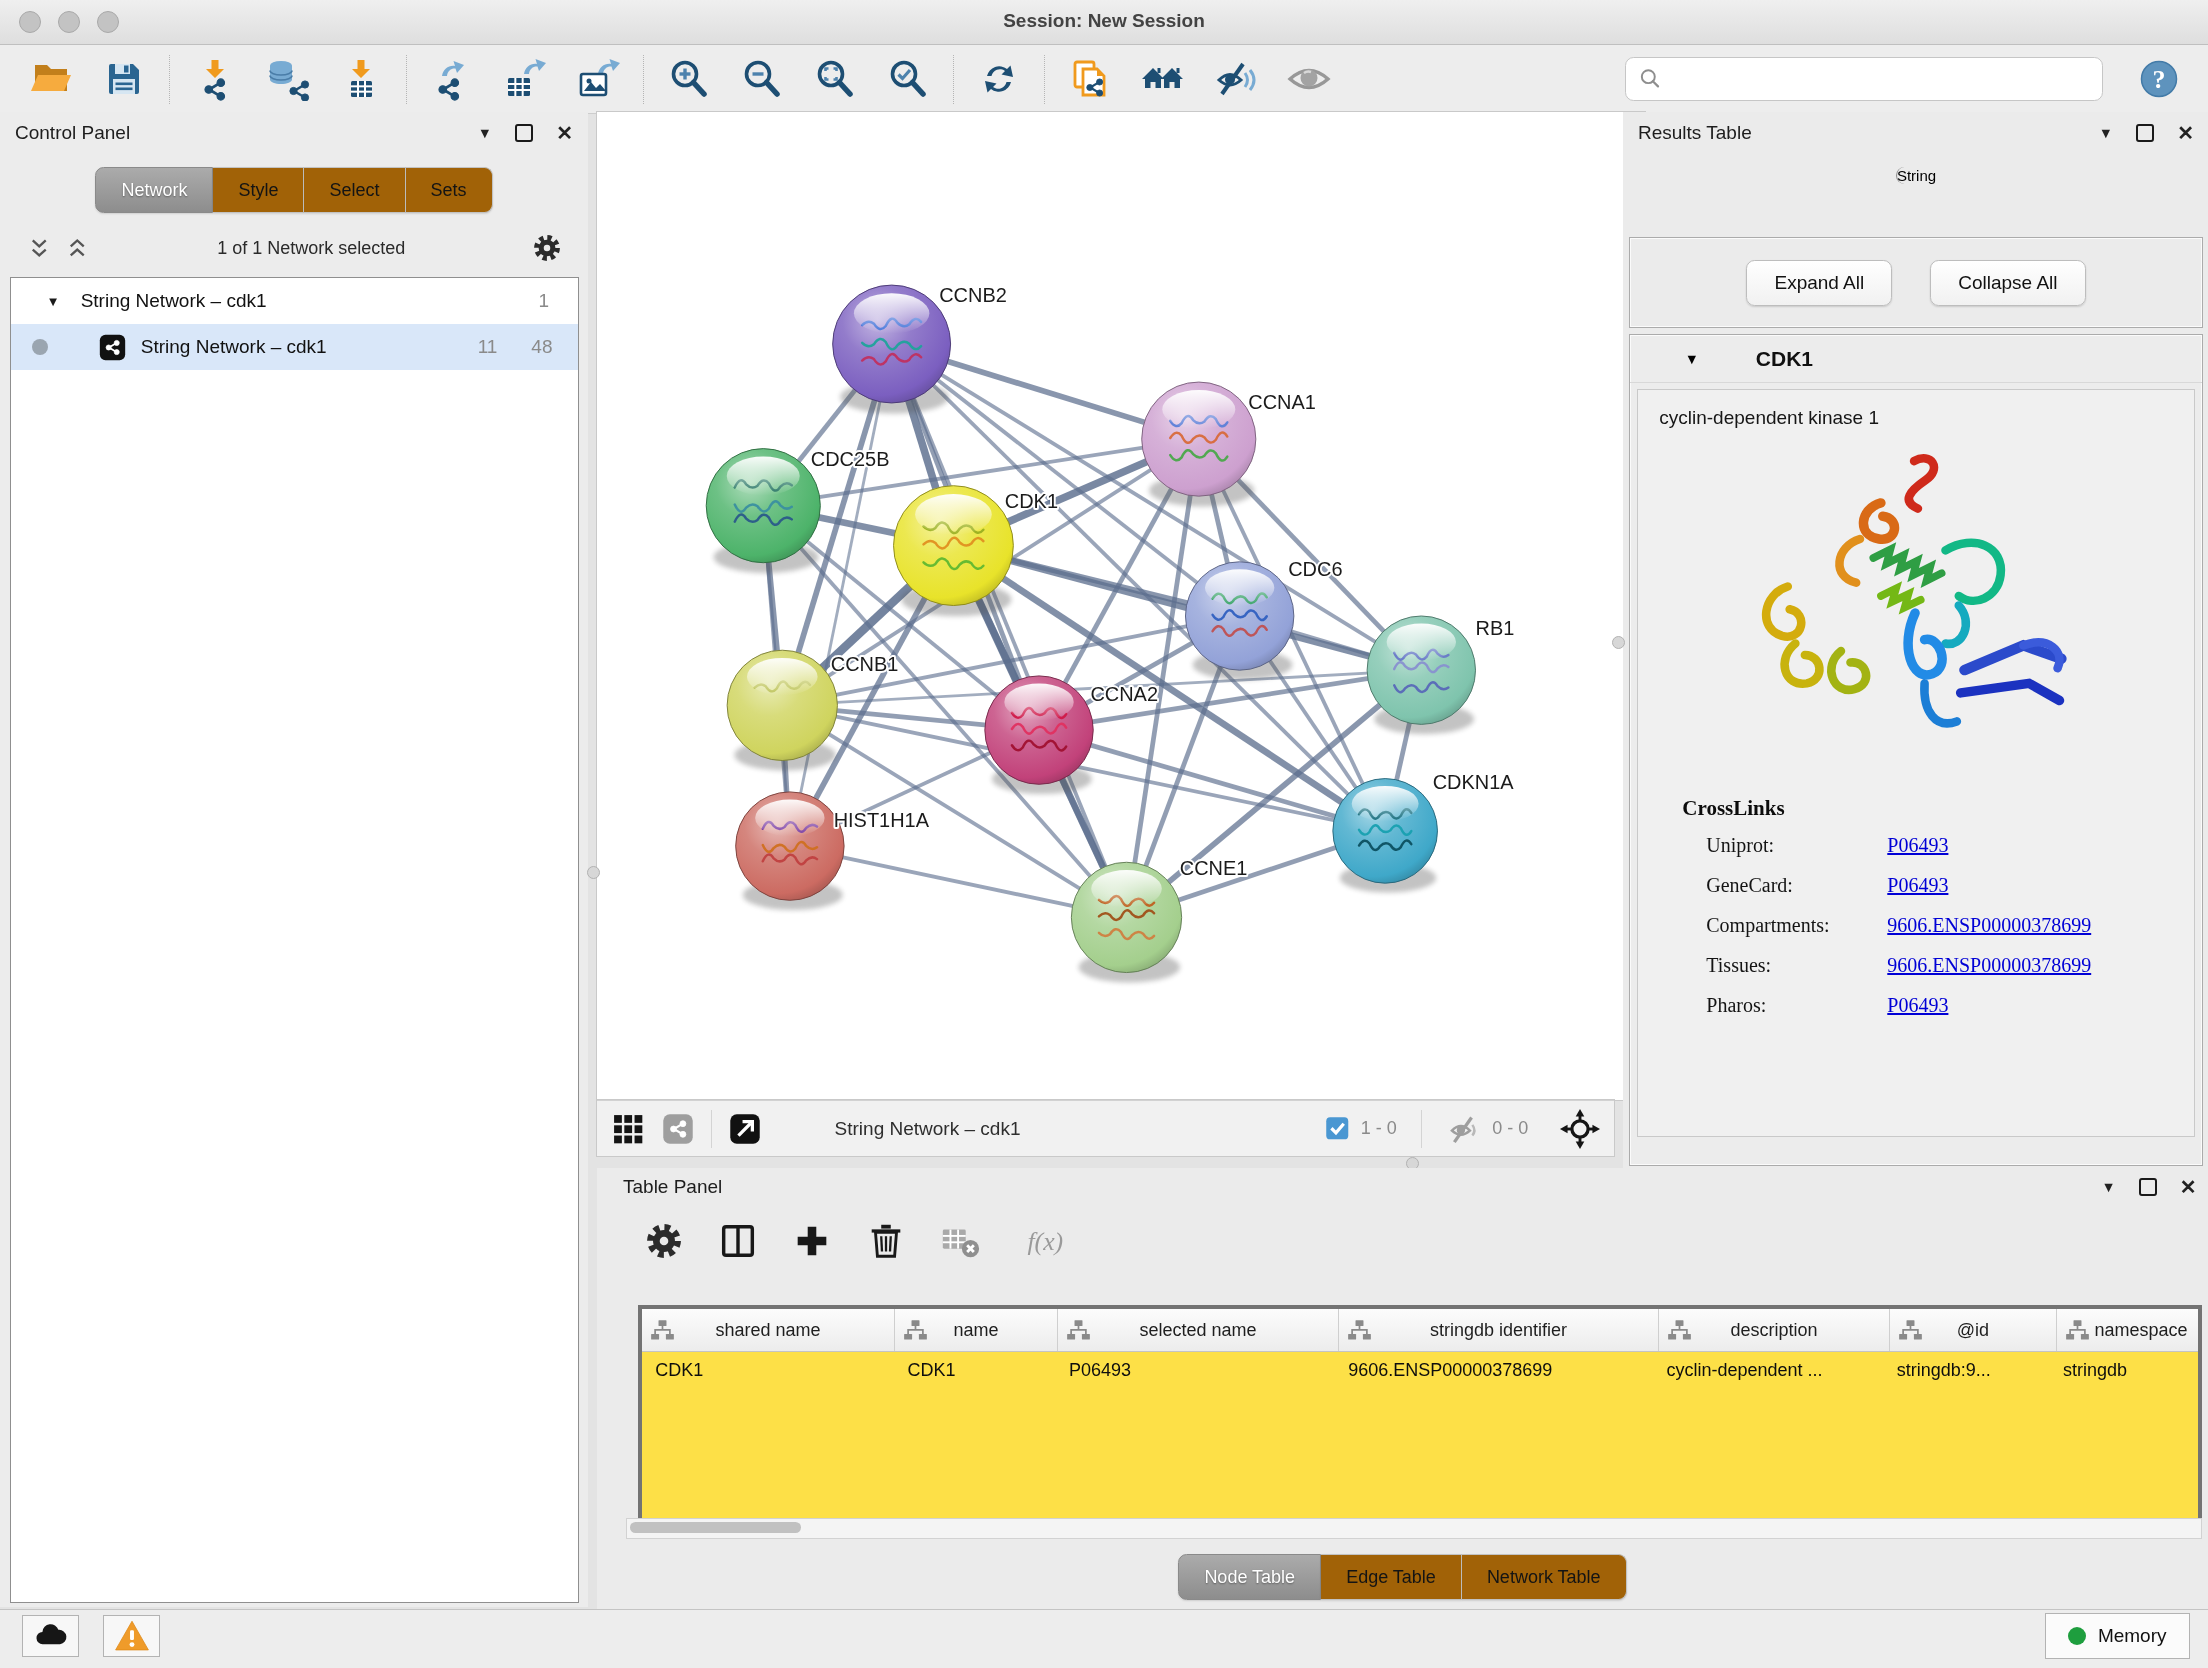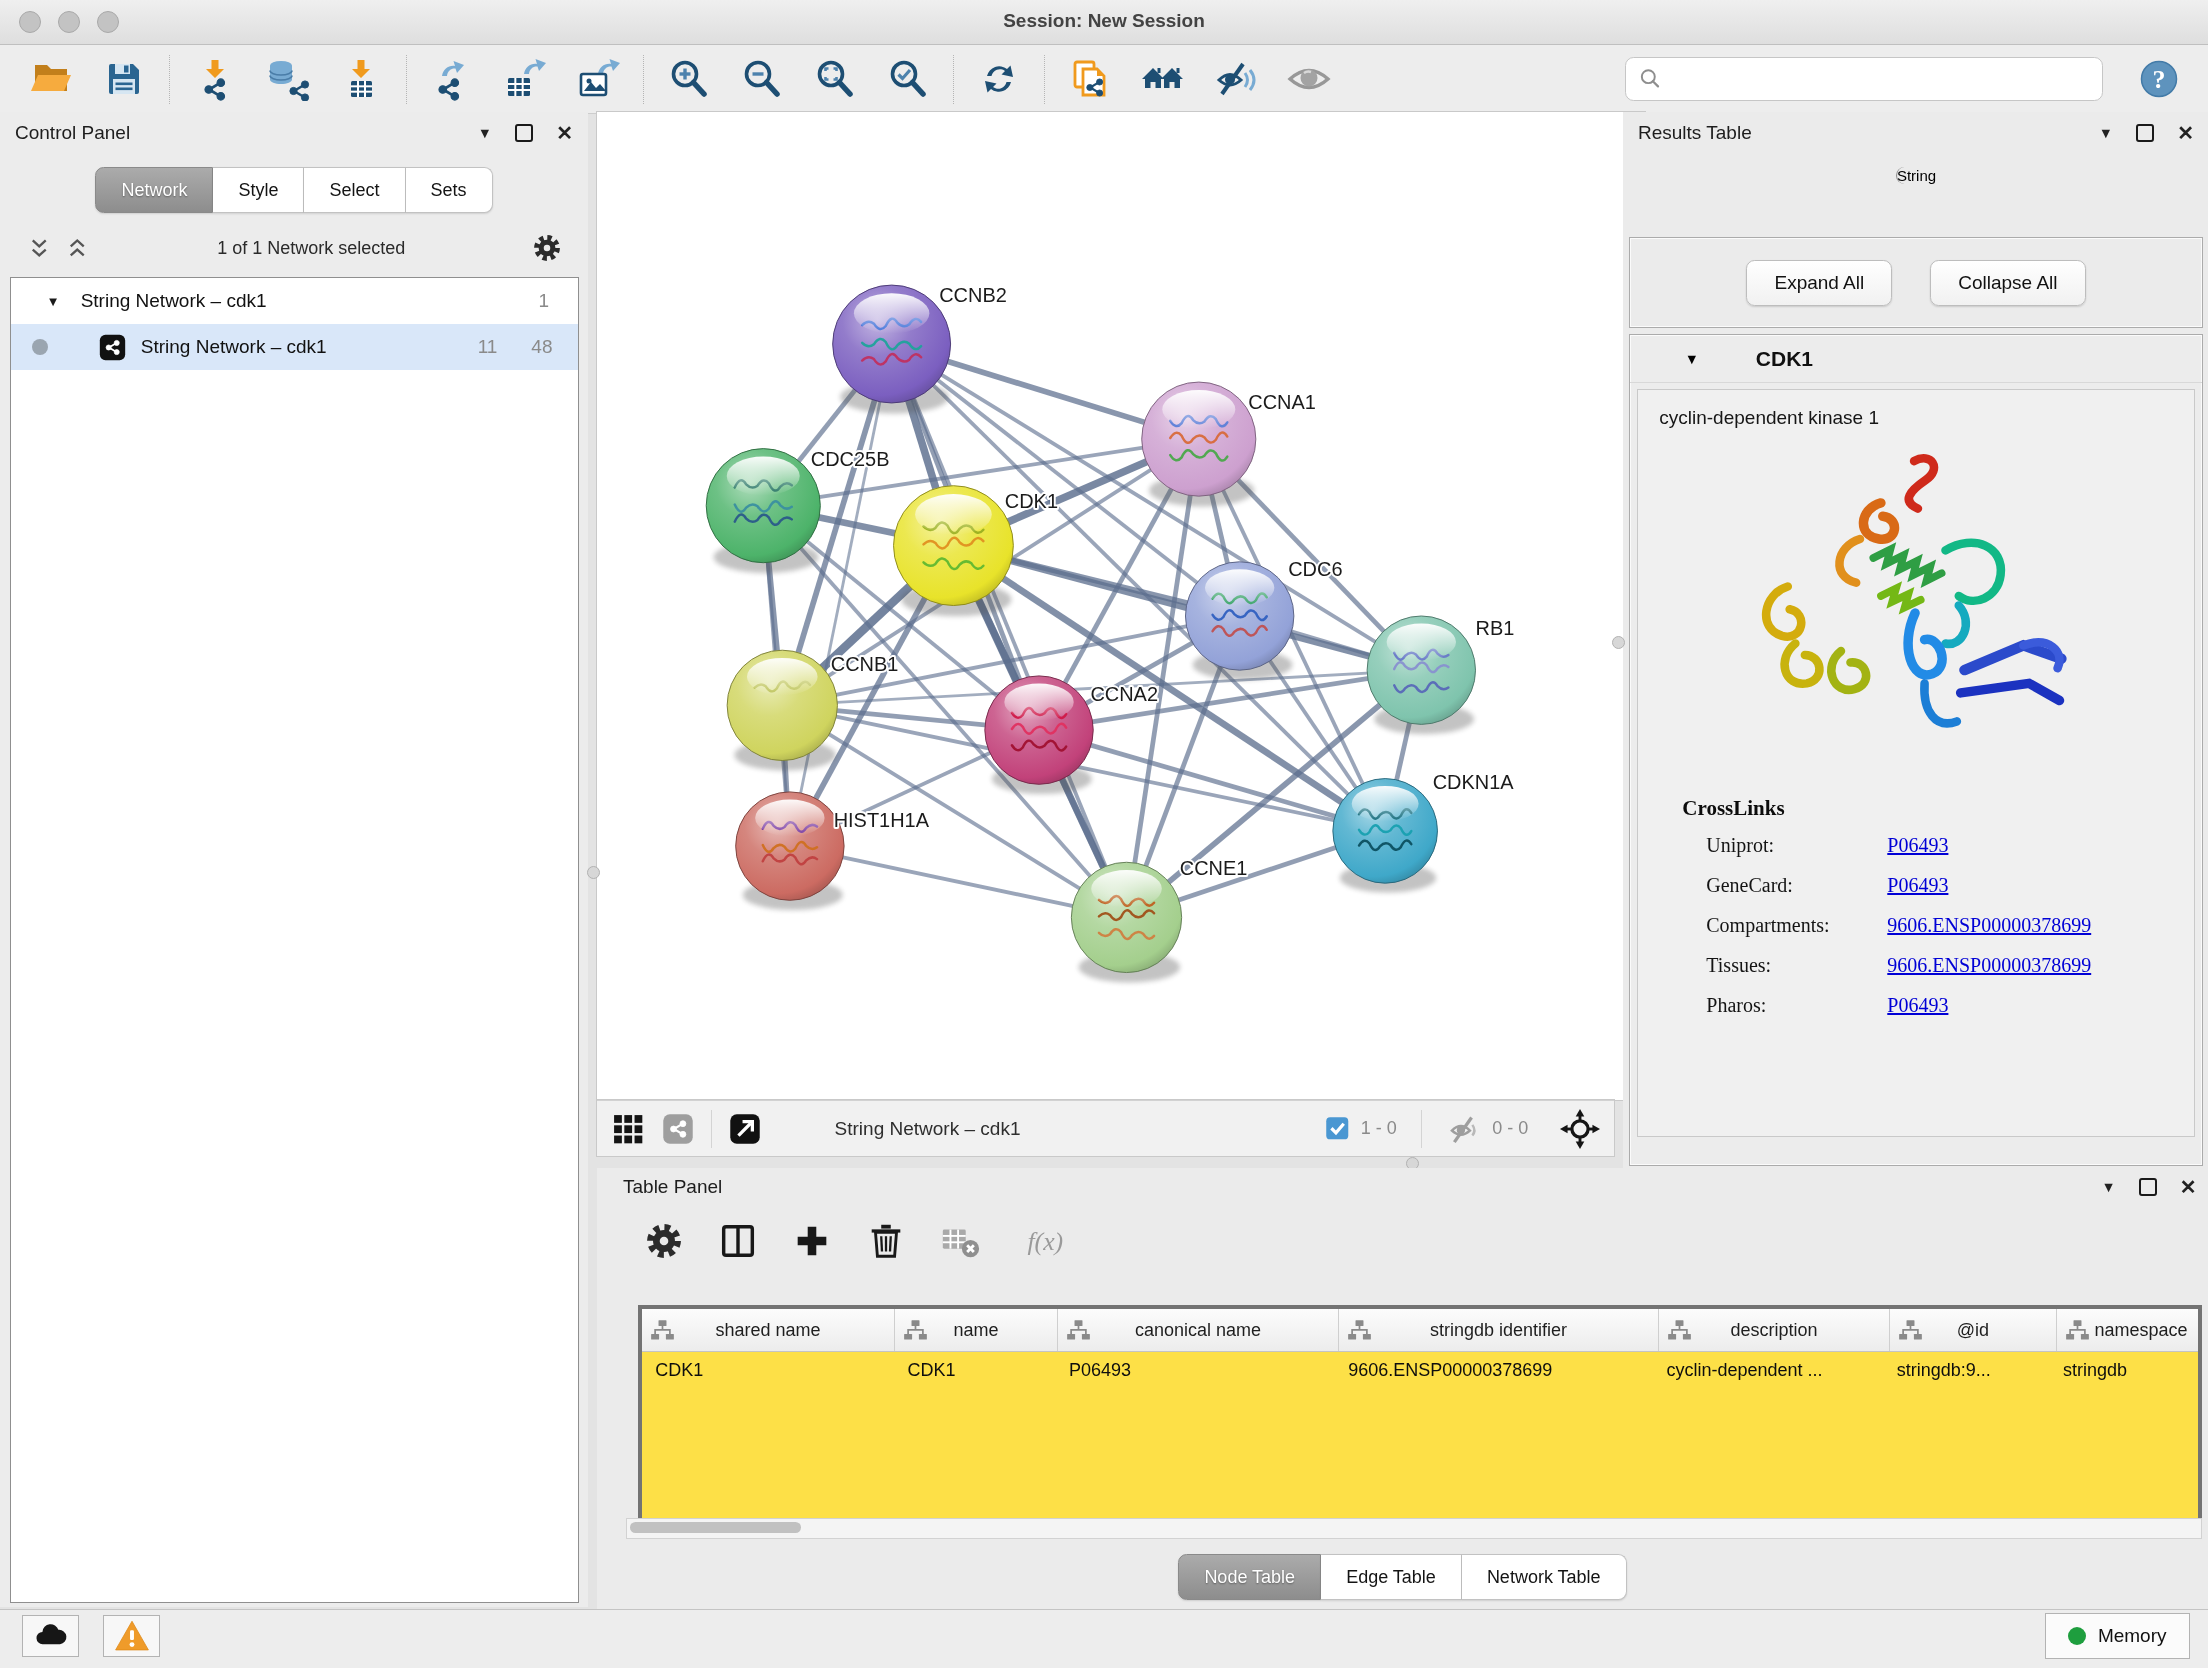--- a/index.html
+++ b/index.html
@@ -34,21 +34,21 @@
   #help-btn{width:44px;height:44px;}
 
   
   .panelhdr{display:flex;align-items:center;height:42px;padding:0 15px;}
   .panel-title{font-size:19px;color:#1d1d1d;}
   .winctl{margin-left:auto;display:flex;align-items:center;gap:23px;}
   .wc{font-size:14.3px;color:#222;line-height:1;}
   .wc-float{width:14.3px;height:14.3px;border:2.4px solid #1a1a1a;border-radius:2.9px;}
   .wc-close{font-size:20px;font-weight:bold;}
   .seg{display:flex;}
-  .seg .tab{height:44px;padding:0 25px;background:#ffffff;border:1px solid #c2c2c2;
+  .seg .tab{height:44px;padding:0 25px;background:#a16207;border:1px solid #c2c2c2;
     border-left:none;display:flex;align-items:center;justify-content:center;
     font-size:18px;color:#141414;box-shadow:0 1px 1.9px rgba(0,0,0,.12);}
   .seg .tab:first-child{border-left:1px solid #c2c2c2;border-radius:8.6px 0 0 8.6px;}
   .seg .tab:last-child{border-radius:0 8.6px 8.6px 0;}
   .seg .tab.sel{background:linear-gradient(#ababab,#8d8d8d);color:#fff;
     border-color:#8a8a8a;text-shadow:0 1px 1.9px rgba(0,0,0,.4);}
 
   
   #control-panel{position:absolute;left:0;top:112px;width:588px;height:1495px;background:#ececec;}
   #cp-tabs{display:flex;justify-content:center;margin-top:13.3px;}
@@ -1008,21 +1008,21 @@
               <g fill="#8a8a8a">
                 <rect x="15" y="4" width="14" height="10" rx="1"></rect>
                 <rect x="2" y="28" width="14" height="10" rx="1"></rect>
                 <rect x="28" y="28" width="14" height="10" rx="1"></rect>
               </g>
               <g stroke="#8a8a8a" stroke-width="3" fill="none">
                 <path d="M22 14v7M9 28v-7h26v7"></path>
               </g>
             </svg>
           </span>
-          <span>canonical name</span>
+          <span>selected name</span>
         </div>
         <div class="thcell" style="width: 319px;">
           <span class="icon">
             <svg viewBox="0 0 44 44" xmlns="http://www.w3.org/2000/svg">
               <g fill="#8a8a8a">
                 <rect x="15" y="4" width="14" height="10" rx="1"></rect>
                 <rect x="2" y="28" width="14" height="10" rx="1"></rect>
                 <rect x="28" y="28" width="14" height="10" rx="1"></rect>
               </g>
               <g stroke="#8a8a8a" stroke-width="3" fill="none">

